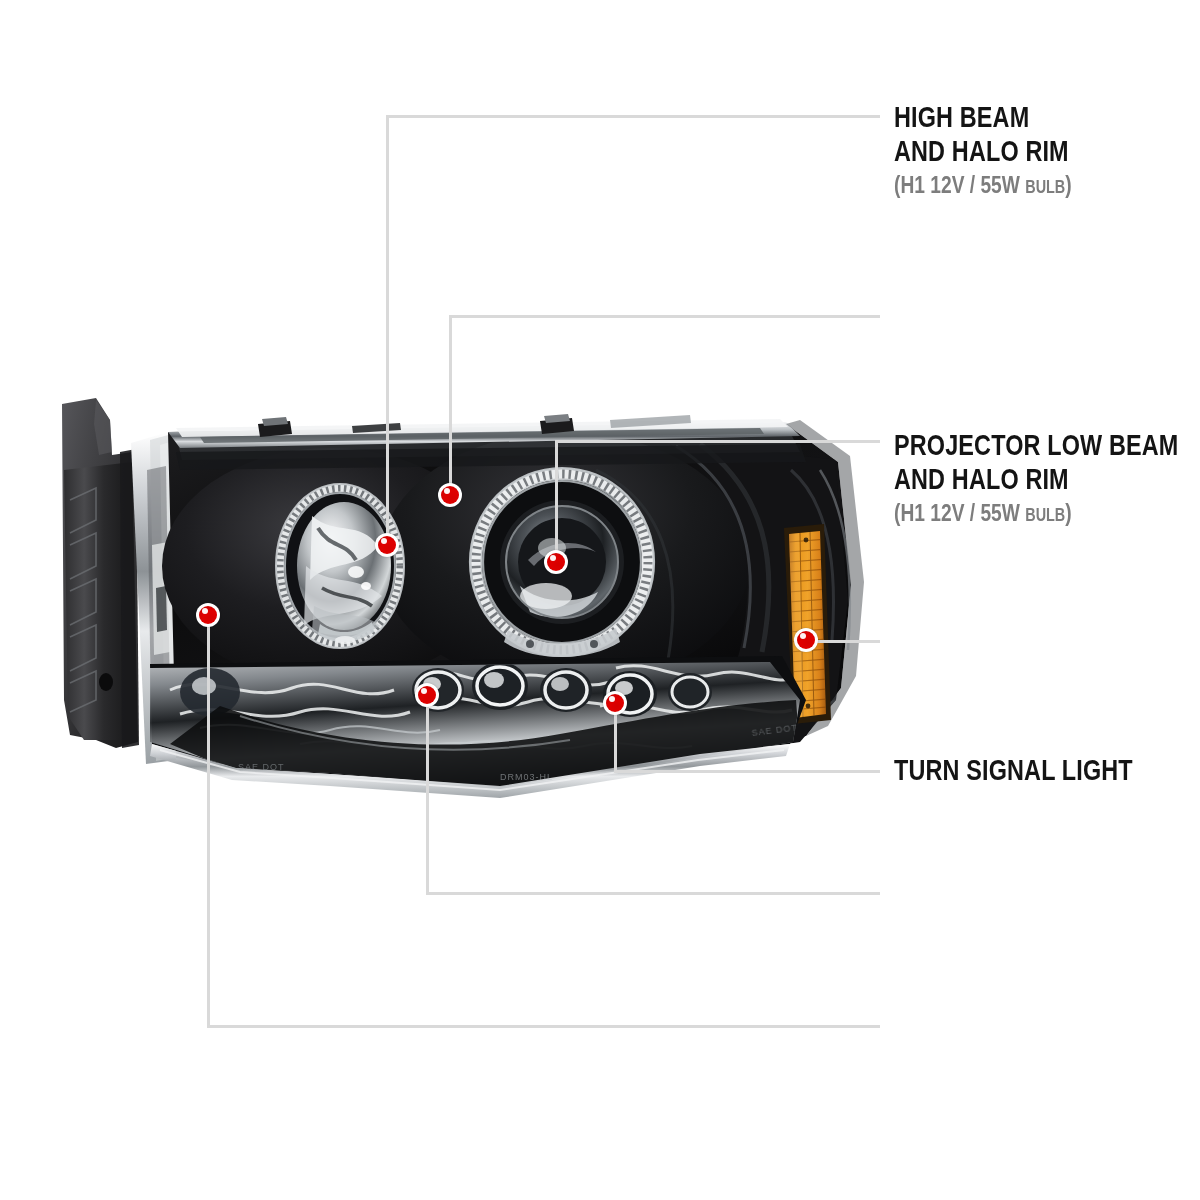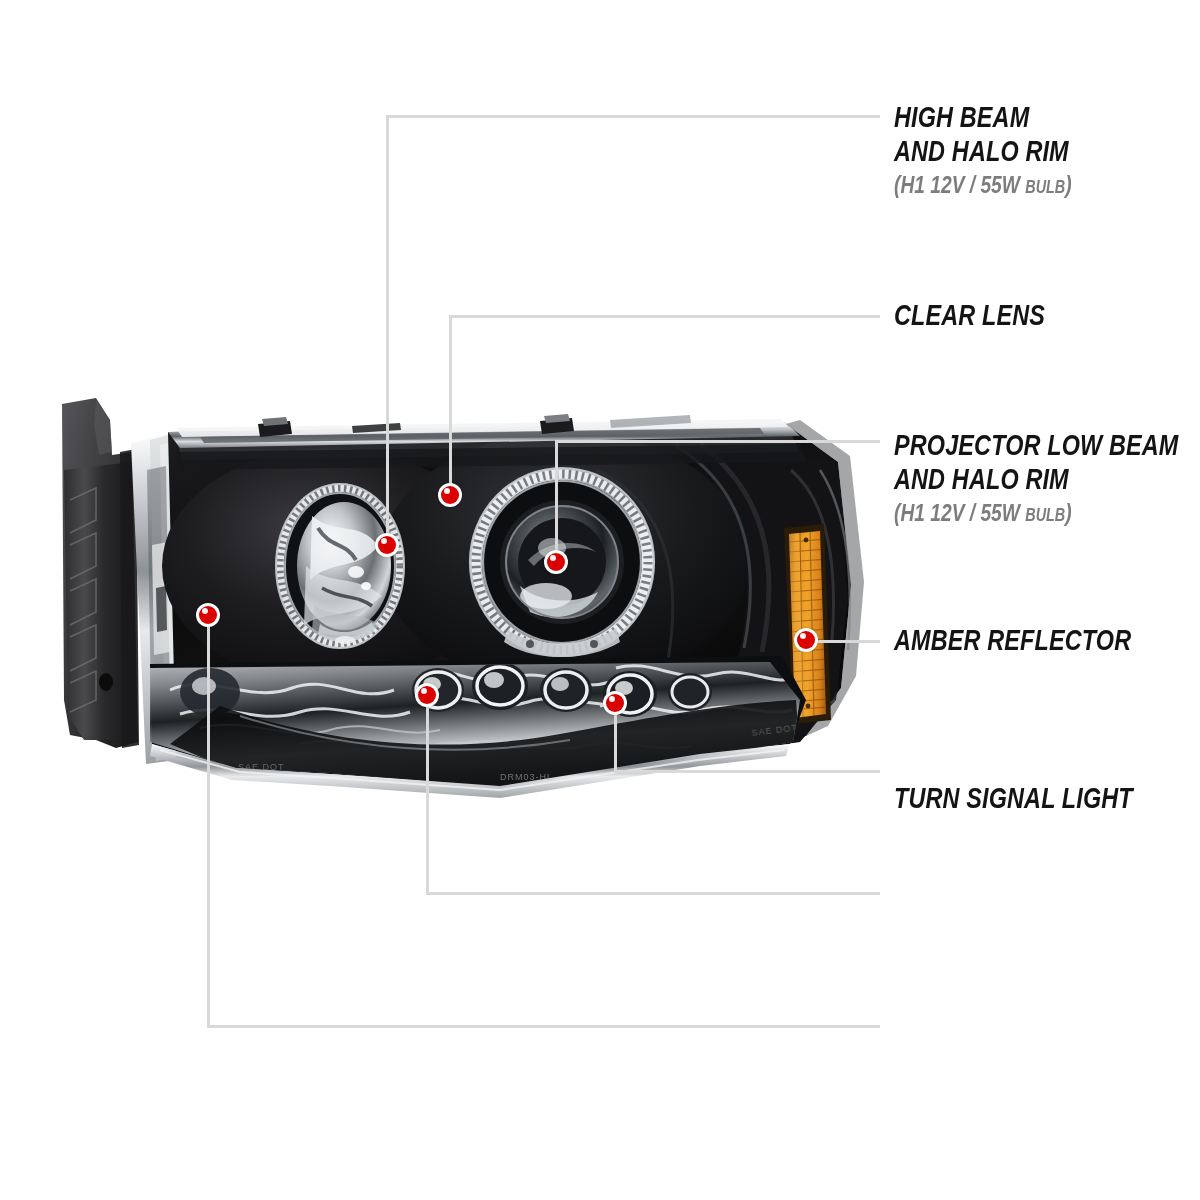--- a/index.html
+++ b/index.html
@@ -15,21 +15,21 @@
   
   .marker{position:absolute;width:24px;height:24px;border-radius:50%;
           background:#ffffff;box-shadow:0 0 2px rgba(0,0,0,.25);}
   .marker::before{content:"";position:absolute;left:3px;top:3px;
           width:18px;height:18px;border-radius:50%;
           background:radial-gradient(circle at 62% 66%, #d60000 0%, #e00000 45%, #c20000 100%);}
   .marker::after{content:"";position:absolute;left:6px;top:5px;
           width:6px;height:6px;border-radius:50%;background:#ffffff;opacity:.95;}
 
   
-  .label{position:absolute;color:#141414;font-style:italic;}
+  .label{position:absolute;color:#141414;}
   .label .l1,.label .l2{font-family:"Liberation Sans",sans-serif;
         font-weight:700;font-size:30px;line-height:34px;letter-spacing:.2px;
         transform:scaleX(.78);transform-origin:left center;white-space:nowrap;}
   .label .sub{font-family:"Liberation Sans",sans-serif;font-weight:700;
         font-size:24px;line-height:30px;color:#7d7d7d;white-space:nowrap;
         transform:scaleX(.8);transform-origin:left center;margin-top:2px;}
   .label .sub .small{font-size:18px;}
   .label .sub .paren{font-size:24px;}
 
   
@@ -370,33 +370,27 @@
   <div class="marker" style="left:603px;top:691px;"></div>
   <div class="marker" style="left:415px;top:683px;"></div>
   <div class="marker" style="left:196px;top:603px;"></div>
 
   <div class="label" style="left:894px;top:100px;">
     <div class="l1">HIGH BEAM</div>
     <div class="l2">AND HALO RIM</div>
     <div class="sub"><span class="paren">(</span><span>H1  12V / 55W</span> <span class="small">BULB</span><span class="paren">)</span></div>
   </div>
 
-  <div class="label" style="left:894px;top:298px;">
-    <div class="l1">CLEAR LENS</div>
-  </div>
 
   <div class="label" style="left:894px;top:428px;">
     <div class="l1">PROJECTOR LOW BEAM</div>
     <div class="l2">AND HALO RIM</div>
     <div class="sub"><span class="paren">(</span><span>H1  12V / 55W</span> <span class="small">BULB</span><span class="paren">)</span></div>
   </div>
 
-  <div class="label" style="left:894px;top:623px;">
-    <div class="l1">AMBER REFLECTOR</div>
-  </div>
-
-  <div class="label" style="left:894px;top:753px;margin-top:28px;">
+
+  <div class="label" style="left:894px;top:753px;">
     <div class="l1">TURN SIGNAL LIGHT</div>
   </div>
 
 
 
 </div>
 
 </body></html>

